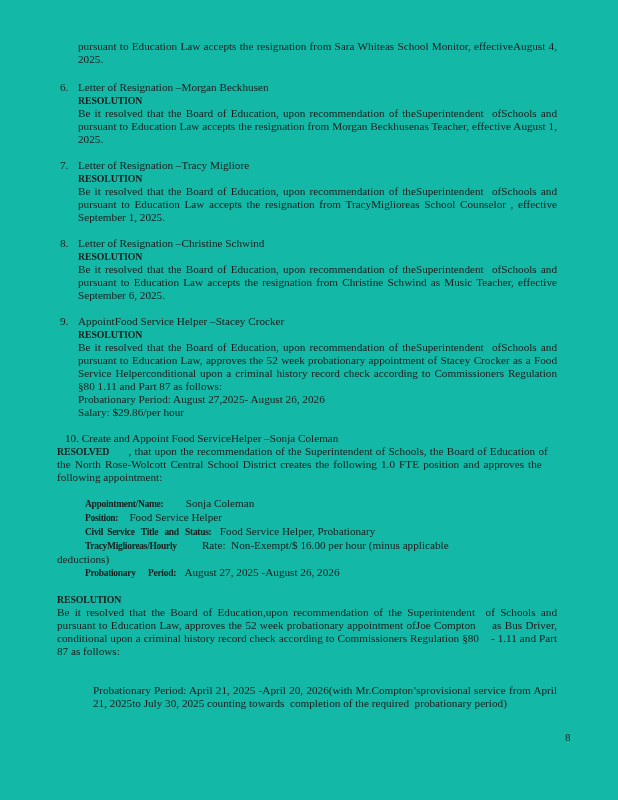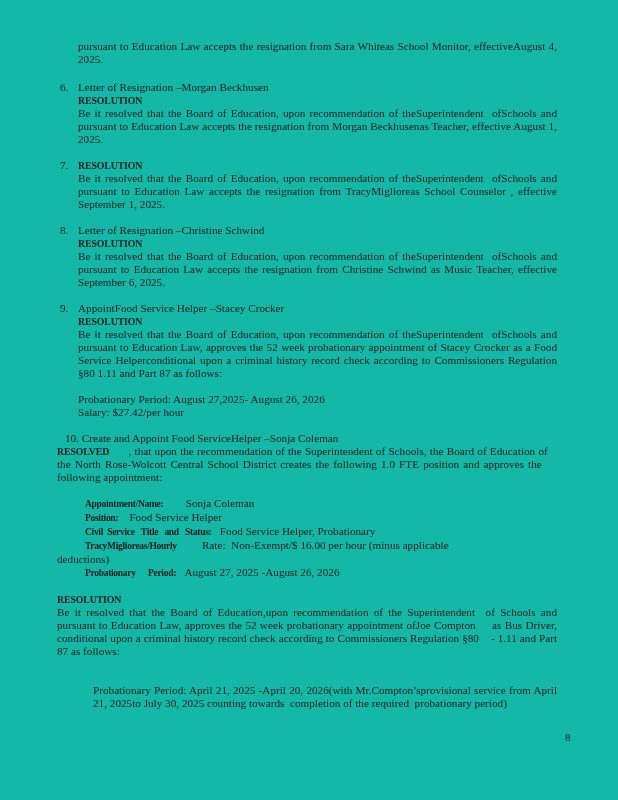--- a/index.html
+++ b/index.html
@@ -29,21 +29,21 @@
   .rlabel {
     font-weight: bold;
     font-size: 9.8px;
     letter-spacing: -0.1px;
   }
   .blabel {
     font-weight: bold;
     font-size: 9.5px;
     letter-spacing: -0.3px;
   }
-  .extras { margin-top: 13px; }
+  .extras { }
   .item10-title { margin-left: 8px; }
   .details { margin-top: 13px; margin-left: 28px; }
   .drow { white-space: nowrap; }
   .deductions { margin-left: -28px; }
   .item11 { margin-top: 13px; }
   .indent-para { margin-top: 26px; margin-left: 36px; width: 464px; }
   .pagenum {
     position: absolute;
     top: 731px;
     left: 565px;
@@ -63,20 +63,21 @@
       <div class="ibody">
         <div>Letter of Resignation –Morgan Beckhusen</div>
         <div class="rlabel">RESOLUTION</div>
         <p class="para j">Be it resolved that the Board of Education, upon recommendation of theSuperintendent&nbsp;&nbsp;ofSchools and pursuant to Education Law accepts the resignation from Morgan Beckhusenas Teacher, effective August 1, 2025.</p>
       </div>
     </div>
 
     <div class="list-item">
       <div class="num">7.</div>
       <div class="ibody">
+        <div>Letter of Resignation –Tracy Migliore</div>
         <div class="rlabel">RESOLUTION</div>
         <p class="para j">Be it resolved that the Board of Education, upon recommendation of theSuperintendent&nbsp;&nbsp;ofSchools and pursuant to Education Law accepts the resignation from TracyMiglioreas School Counselor , effective September 1, 2025.</p>
       </div>
     </div>
 
     <div class="list-item">
       <div class="num">8.</div>
       <div class="ibody">
         <div>Letter of Resignation –Christine Schwind</div>
         <div class="rlabel">RESOLUTION</div>
@@ -85,21 +86,21 @@
     </div>
 
     <div class="list-item">
       <div class="num">9.</div>
       <div class="ibody">
         <div>AppointFood Service Helper –Stacey Crocker</div>
         <div class="rlabel">RESOLUTION</div>
         <p class="para j">Be it resolved that the Board of Education, upon recommendation of theSuperintendent&nbsp;&nbsp;ofSchools and pursuant to Education Law, approves the 52 week probationary appointment of Stacey Crocker as a Food Service Helperconditional upon a criminal history record check according to Commissioners Regulation §80 1.11 and Part 87 as follows:</p>
         <div class="extras">
           <div>Probationary Period: August 27,2025- August 26, 2026</div>
-          <div>Salary: $27.42/per hour</div>
+          <div>Salary: $29.86/per hour</div>
         </div>
       </div>
     </div>
 
     <div>
       <div class="item10-title">10. Create and Appoint Food ServiceHelper –Sonja Coleman</div>
       <p class="para j"><span class="rlabel">RESOLVED</span><span>&nbsp;&nbsp;&nbsp;&nbsp;&nbsp;&nbsp;, that upon the recommendation of the Superintendent of Schools, the Board of Education of&nbsp;&nbsp;&nbsp; the North Rose-Wolcott Central School District creates the following 1.0 FTE position and approves the&nbsp;&nbsp;&nbsp;&nbsp; following appointment:</span></p>
       <div class="details">
         <div class="drow"><span class="blabel">Appointment/Name:</span><span>&nbsp;&nbsp;&nbsp;&nbsp;&nbsp;&nbsp;&nbsp;&nbsp;Sonja Coleman</span></div>
         <div class="drow"><span class="blabel">Position:</span><span>&nbsp;&nbsp;&nbsp;&nbsp;Food Service Helper</span></div>

